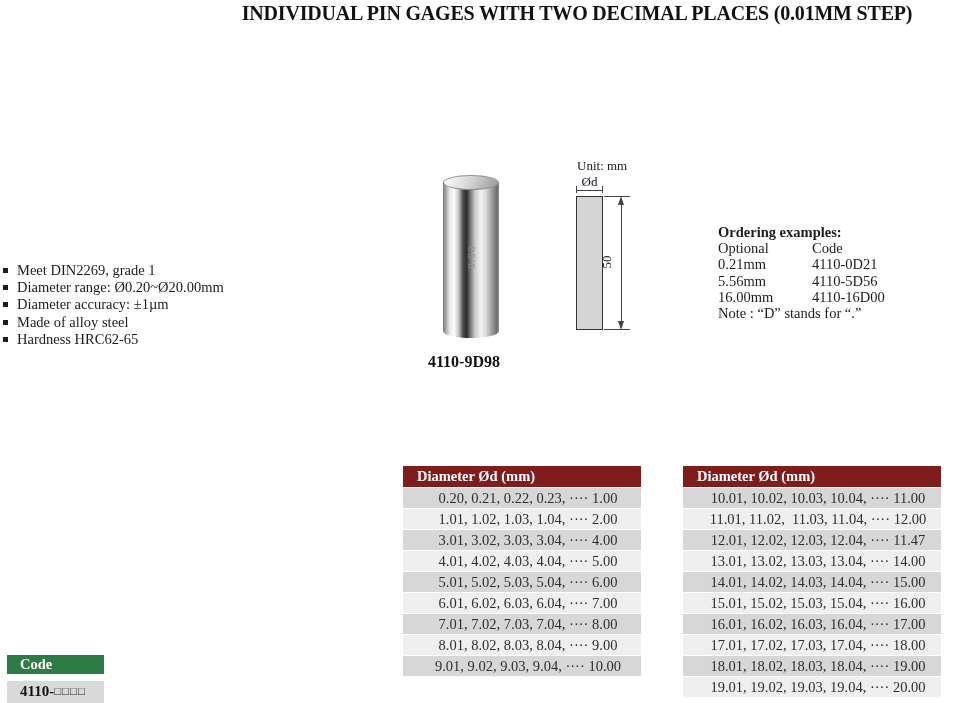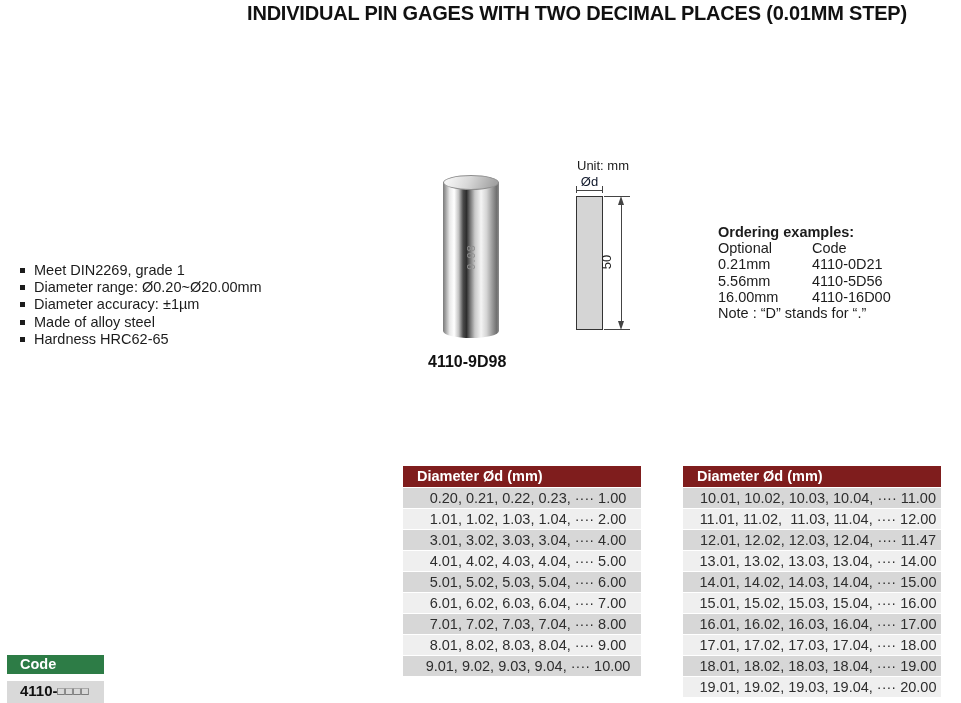--- a/index.html
+++ b/index.html
@@ -1,26 +1,26 @@
 <!DOCTYPE html>
 <html><head>
 <meta charset="utf-8">
 <style>
   html,body { margin:0; padding:0; background:#ffffff; }
   .page {
     position:relative; width:961px; height:703px; background:#ffffff;
-    font-family:Liberation Sans, sans-serif; color:#1d1d1d; overflow:hidden;
+    font-family:Liberation Serif, serif; color:#1d1d1d; overflow:hidden;
   }
   
   .title {
     position:absolute; left:200px; top:2px; width:754px; margin:0;
     font-size:20px; font-weight:bold; text-align:center; color:#111; letter-spacing:-0.2px;
   }
   
-  .features { position:absolute; left:20px; top:262px; margin:0; padding:0; list-style:none; }
+  .features { position:absolute; left:3px; top:262px; margin:0; padding:0; list-style:none; }
   .features li { font-size:14.5px; line-height:17.2px; color:#1c1c1c; white-space:nowrap; }
   .sq { display:inline-block; width:5px; height:5px; background:#1c1c1c; margin-right:9px; vertical-align:2px; }
   .features b { font-weight:bold; }
   
   .pin { position:absolute; left:443px; top:175px; width:56px; height:163px; }
   .pin-top {
     position:absolute; left:0; top:0; width:56px; height:15px; border-radius:50%;
     background:linear-gradient(115deg,#f4f4f4 10%,#d9d9d9 45%,#a3a3a3 90%);
     border:1px solid #8f8f8f; box-sizing:border-box; z-index:2;
   }

